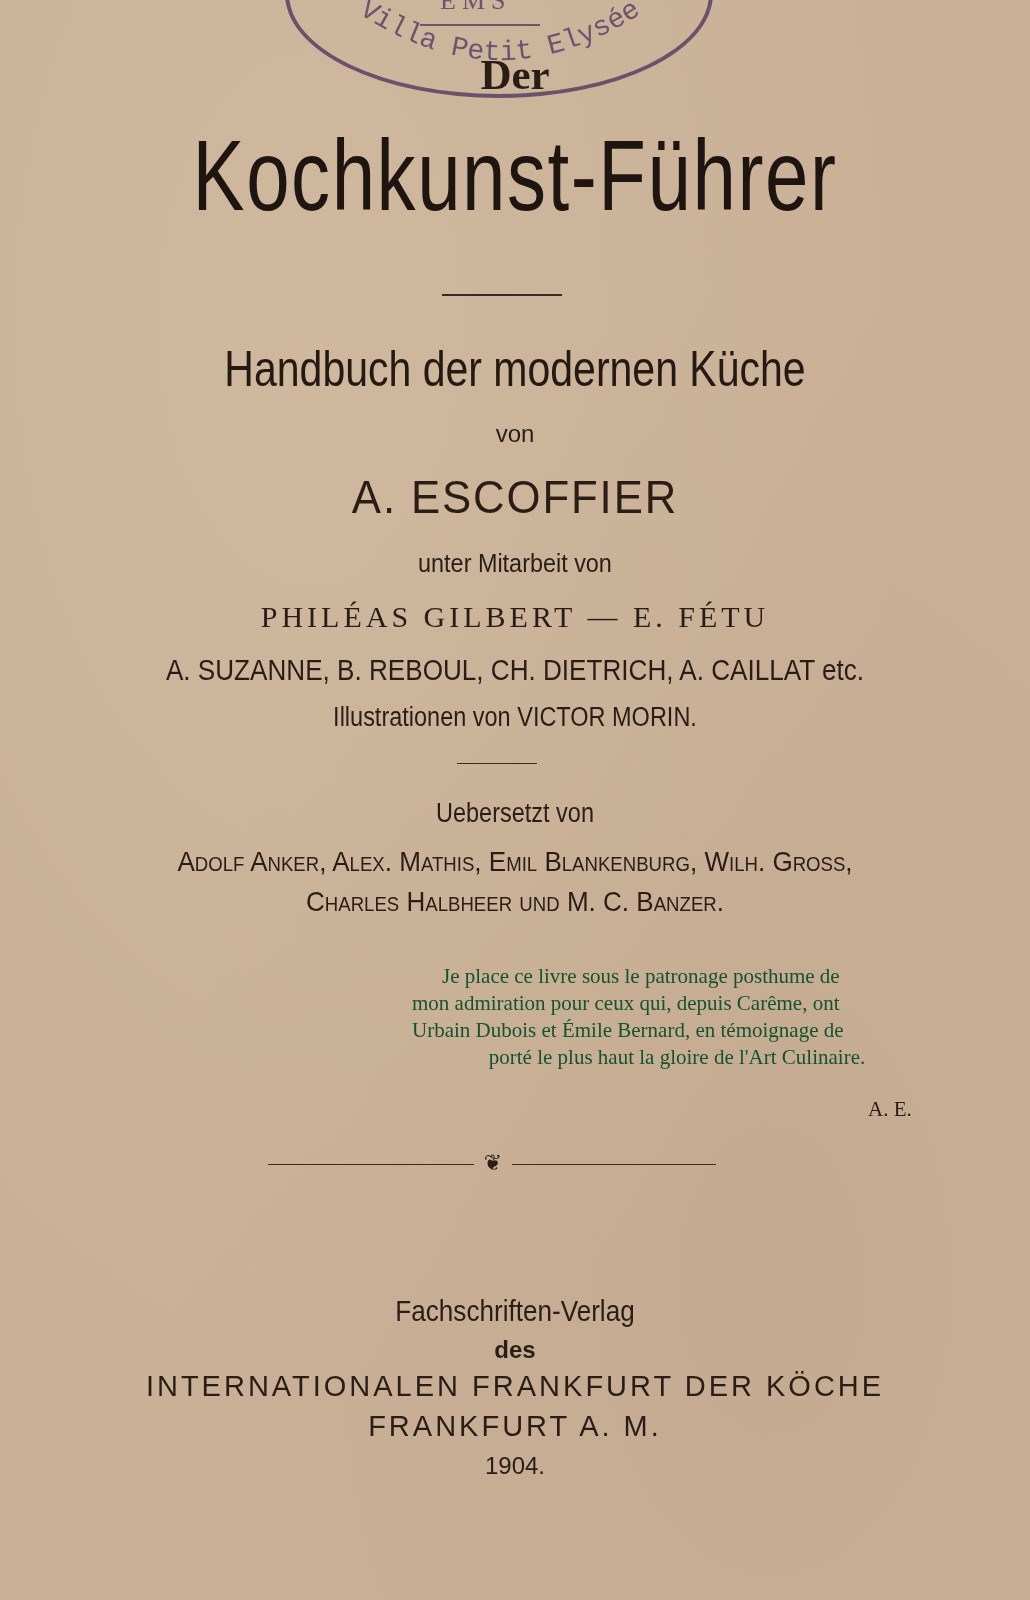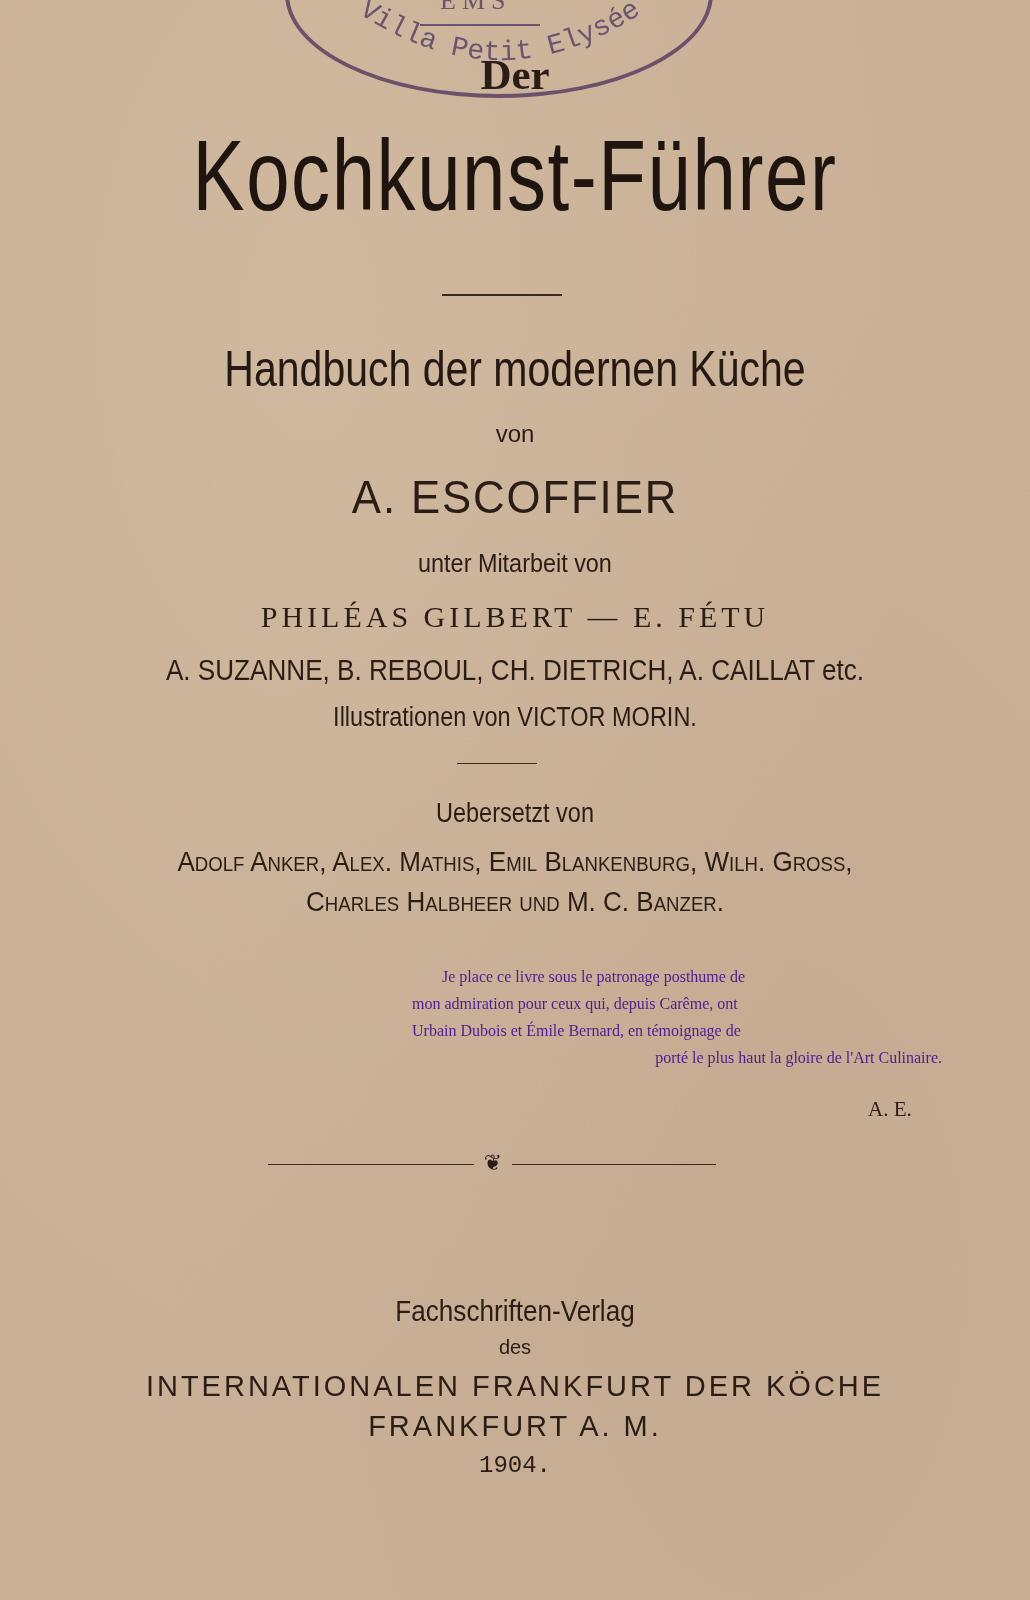--- a/index.html
+++ b/index.html
@@ -27,31 +27,31 @@
   .von1 { top:420px; font-size:24px; }
   .author { top:470px; font-size:46px; font-family:"Liberation Sans", sans-serif; letter-spacing:2px; transform:scaleX(0.95); }
   .mitarbeit { top:548px; font-size:26px; transform:scaleX(0.9); }
   .collab1 { top:600px; font-size:30px; letter-spacing:4px; font-family:"Liberation Serif", serif; }
   .collab2 { top:653px; font-size:30px; transform:scaleX(0.87); }
   .illus { top:702px; font-size:27px; transform:scaleX(0.87); }
   .rule2 { position:absolute; left:457px; top:763px; width:80px; height:1px; background:#3a2a20; }
   .uebers { top:798px; font-size:27px; transform:scaleX(0.87); }
   .trans1 { top:846px; font-size:28px; transform:scaleX(0.93); }
   .trans2 { top:886px; font-size:28px; transform:scaleX(0.93); }
-  .quote { position:absolute; left:412px; top:963px; width:530px; font-family:"Liberation Serif", serif; font-size:16px; line-height:27px; text-align:justify; color:#4c1d95; }
+  .quote { position:absolute; left:412px; top:963px; width:530px; font-family:"Liberation Serif", serif; font-size:21px; line-height:27px; text-align:justify; color:#14532d; }
   .quote p { margin:0; }
   .quote .l1 { text-indent:30px; }
   .sig { position:absolute; left:868px; top:1097px; font-family:"Liberation Serif", serif; font-size:21px; }
   .orn-line { position:absolute; top:1164px; height:1px; background:#3a2a20; }
   .orn { position:absolute; left:468px; top:1150px; width:50px; height:26px; font-family:"DejaVu Sans", sans-serif; font-size:22px; text-align:center; color:#2a1d16; }
   .publisher { top:1295px; font-size:29px; transform:scaleX(0.9); }
-  .des { top:1336px; font-size:20px; }
+  .des { top:1336px; font-size:24px;font-weight:bold; }
   .verband { top:1370px; font-size:29px; letter-spacing:3px; }
   .frankfurt { top:1410px; font-size:29px; letter-spacing:3px; }
-  .year { top:1452px; font-size:24px; font-family:Liberation Mono, monospace; }
+  .year { top:1452px; font-size:24px; font-family:Liberation Sans, sans-serif; }
   .sc { font-variant: small-caps; }
 </style>
 </head>
 <body>
 
 <div class="stamp"></div>
 <div class="stamp-top">EMS</div>
 <div class="stamp-rule"></div>
 <svg style="position:absolute;left:290px;top:-40px" width="420" height="140">
   <defs>
@@ -74,21 +74,21 @@
 <div class="abs illus sans">Illustrationen von VICTOR MORIN.</div>
 <div class="rule2"></div>
 <div class="abs uebers sans">Uebersetzt von</div>
 <div class="abs trans1 sans sc">Adolf Anker, Alex. Mathis, Emil Blankenburg, Wilh. Gross,</div>
 <div class="abs trans2 sans sc">Charles Halbheer und M. C. Banzer.</div>
 
 <div class="quote">
   <p class="l1">Je place ce livre sous le patronage posthume de</p>
   <p>mon admiration pour ceux qui, depuis Carême, ont</p>
   <p>Urbain Dubois et Émile Bernard, en témoignage de</p>
-  <p style="text-align:right">porté le plus haut la gloire de l'Art Culinaire.</p>
+  <p style="text-align:center">porté le plus haut la gloire de l'Art Culinaire.</p>
 </div>
 <div class="sig">A. E.</div>
 
 <div class="orn-line" style="left:268px;width:206px"></div>
 <div class="orn">❦</div>
 <div class="orn-line" style="left:512px;width:204px"></div>
 
 <div class="abs publisher sans">Fachschriften-Verlag</div>
 <div class="abs des sans">des</div>
 <div class="abs verband sans">INTERNATIONALEN FRANKFURT DER KÖCHE</div>

